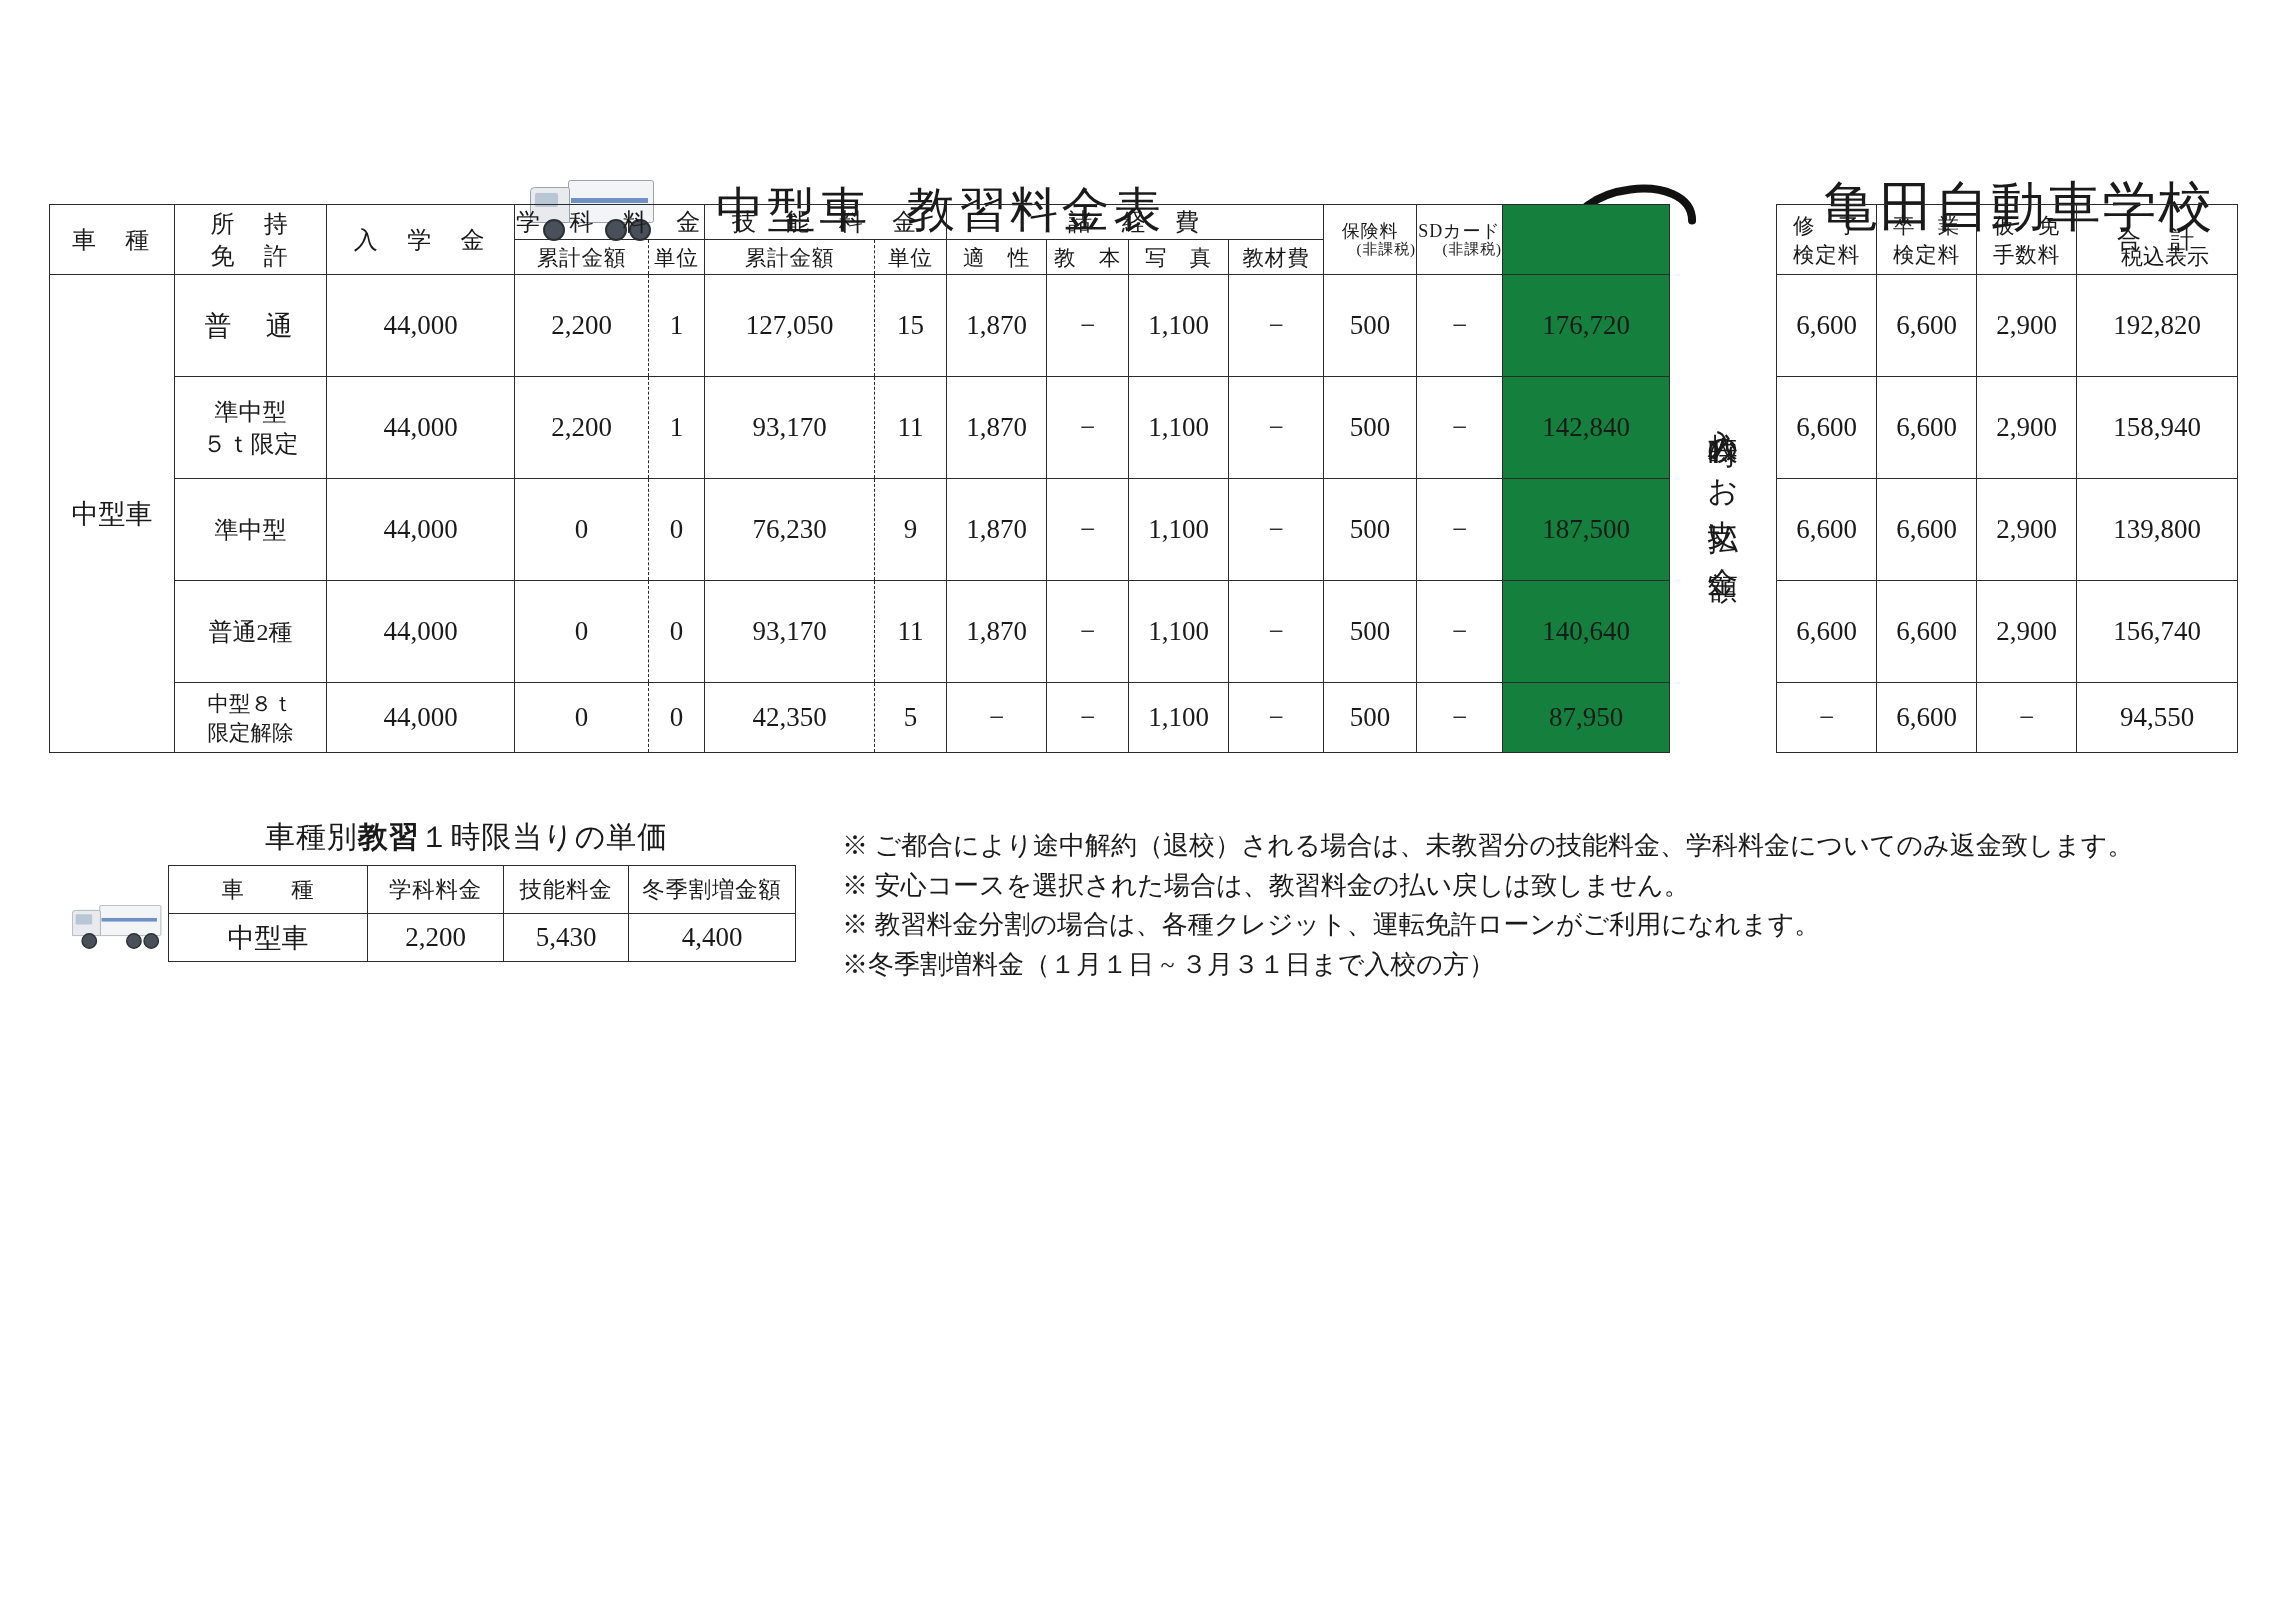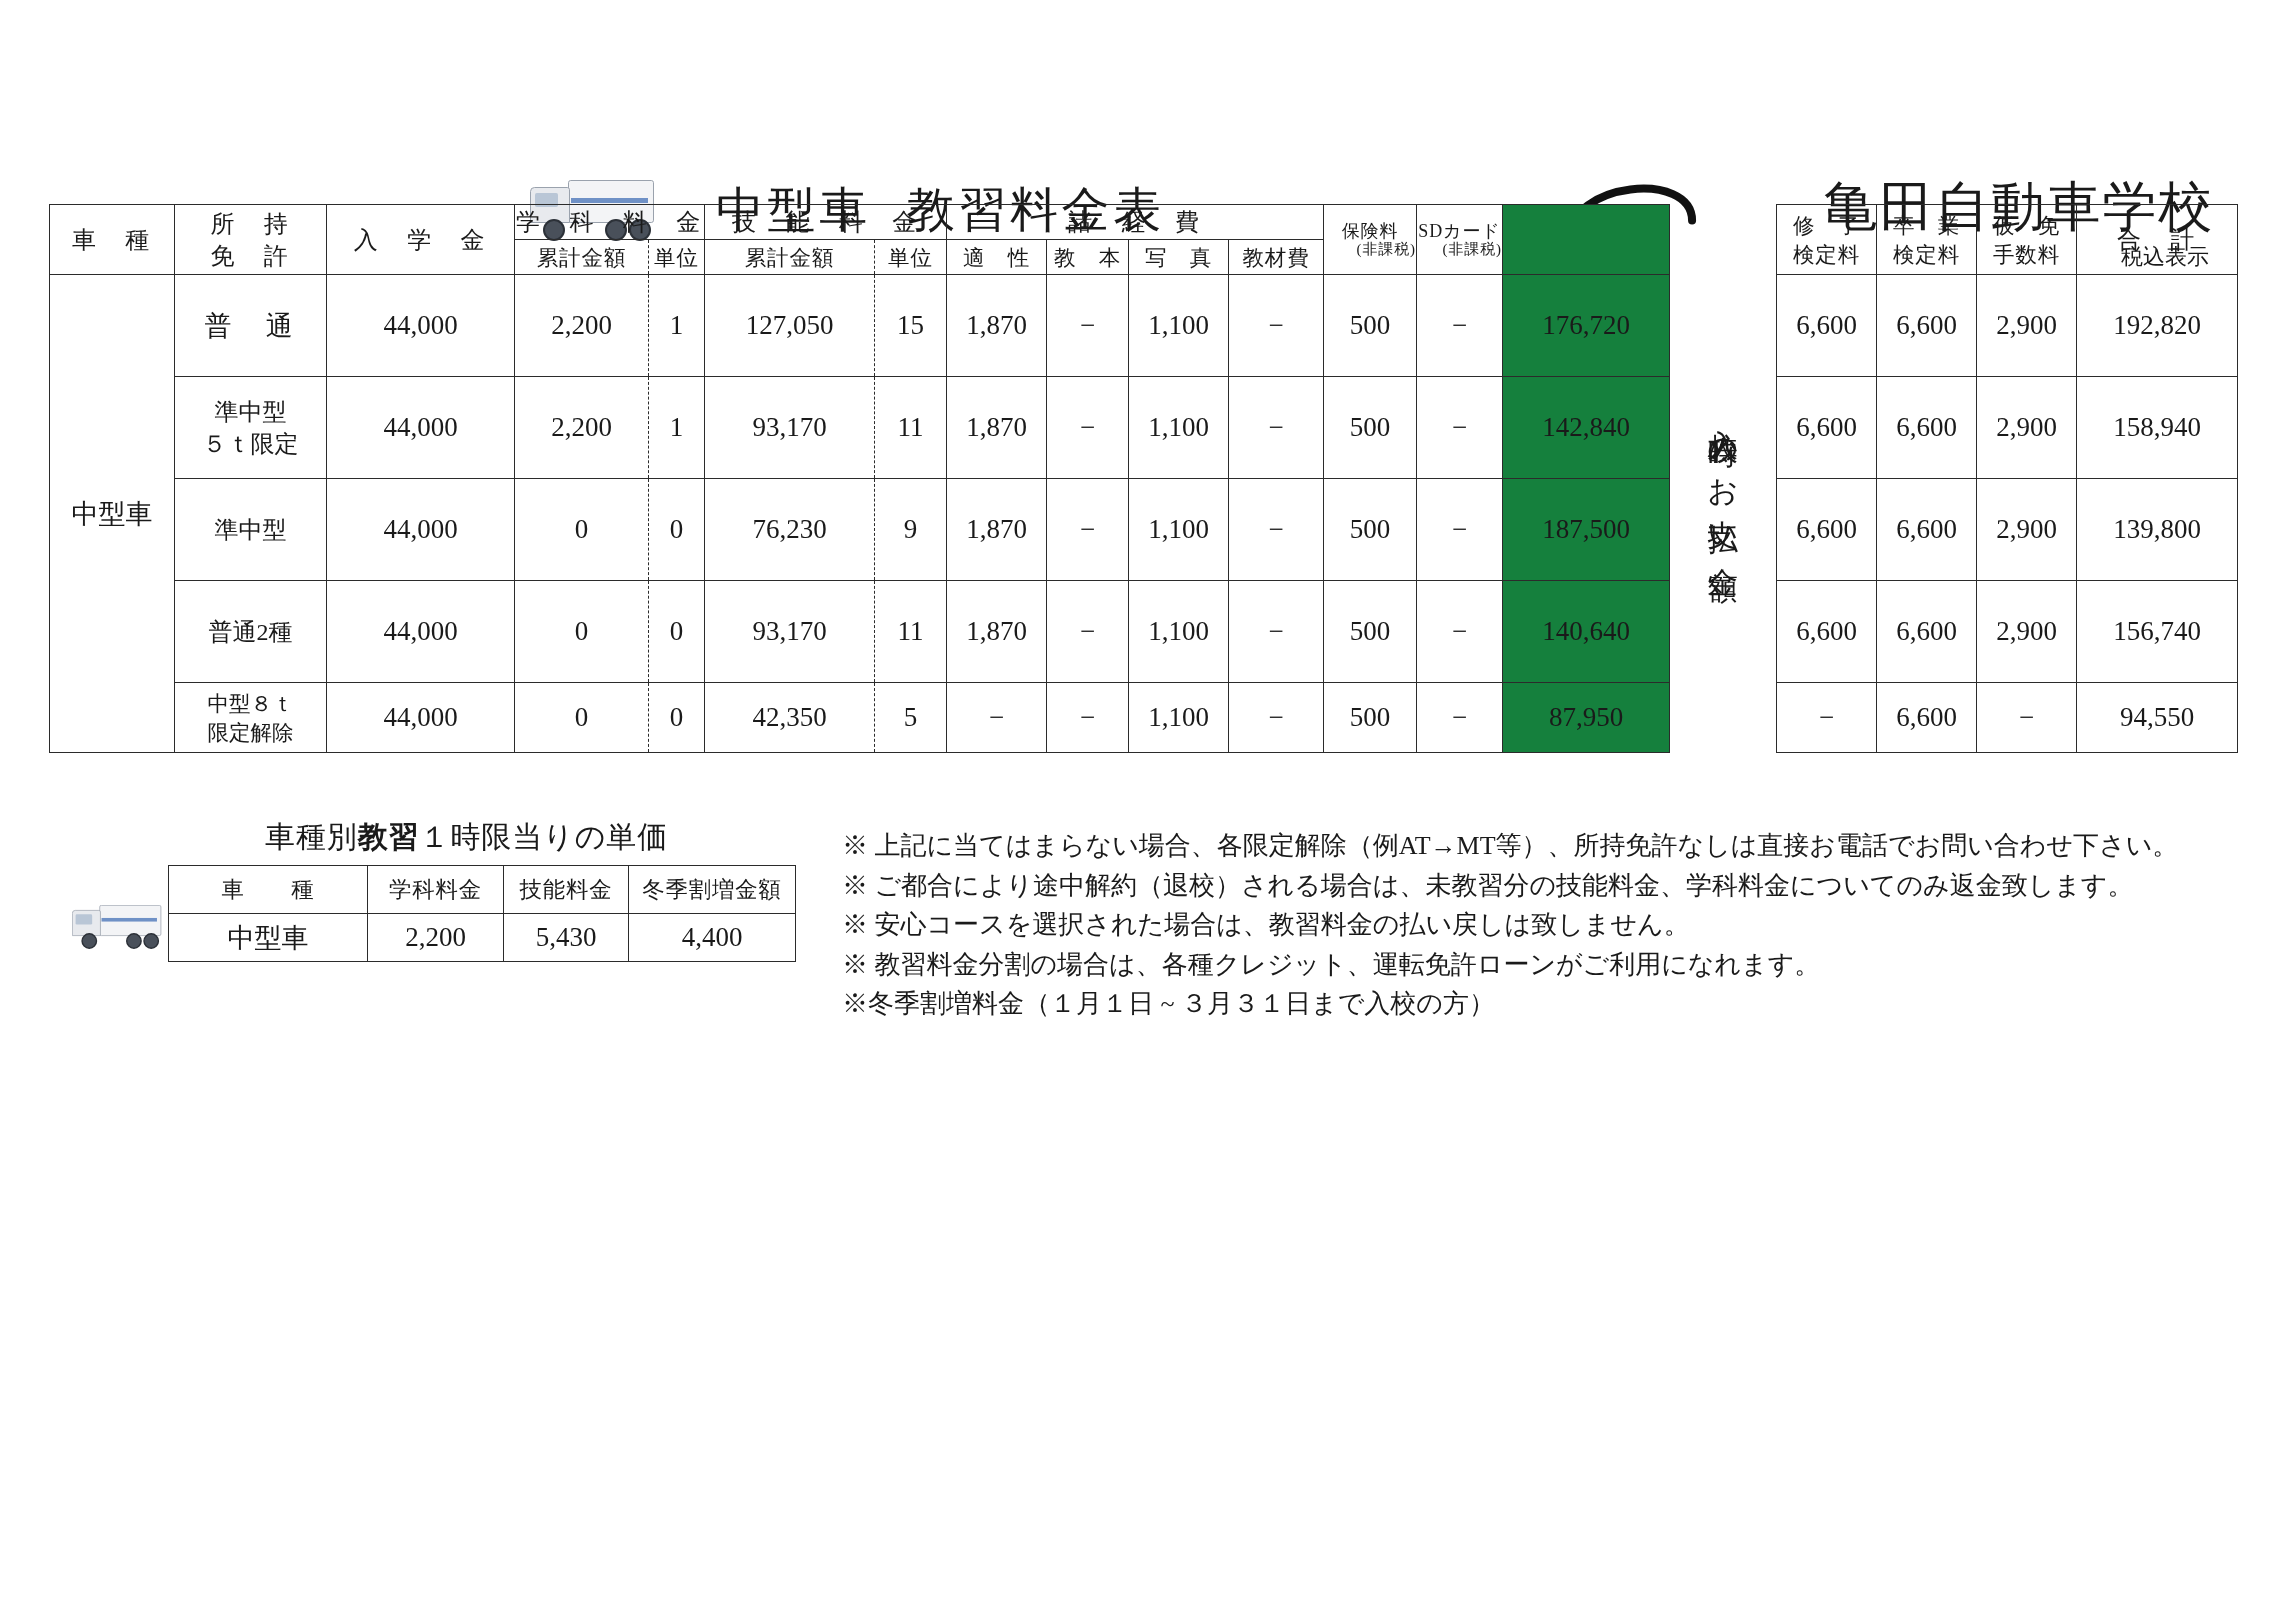--- a/index.html
+++ b/index.html
@@ -469,21 +469,20 @@
     <tr>
       <td class="uval">中型車</td>
       <td class="uval">2,200</td>
       <td class="uval">5,430</td>
       <td class="uval">4,400</td>
     </tr>
   </tbody>
     </table>
 
   <div class="notes">
-    <div>※ 上記に当てはまらない場合、各限定解除（例AT→MT等）、所持免許なしは直接お電話でお問い合わせ下さい。</div>
     <div>※ ご都合により途中解約（退校）される場合は、未教習分の技能料金、学科料金についてのみ返金致します。</div>
     <div>※ 安心コースを選択された場合は、教習料金の払い戻しは致しません。</div>
     <div>※ 教習料金分割の場合は、各種クレジット、運転免許ローンがご利用になれます。</div>
     <div>※冬季割増料金（１月１日 ~ ３月３１日まで入校の方）</div>
   </div>
 
 </div>
 
 
 </body></html>

